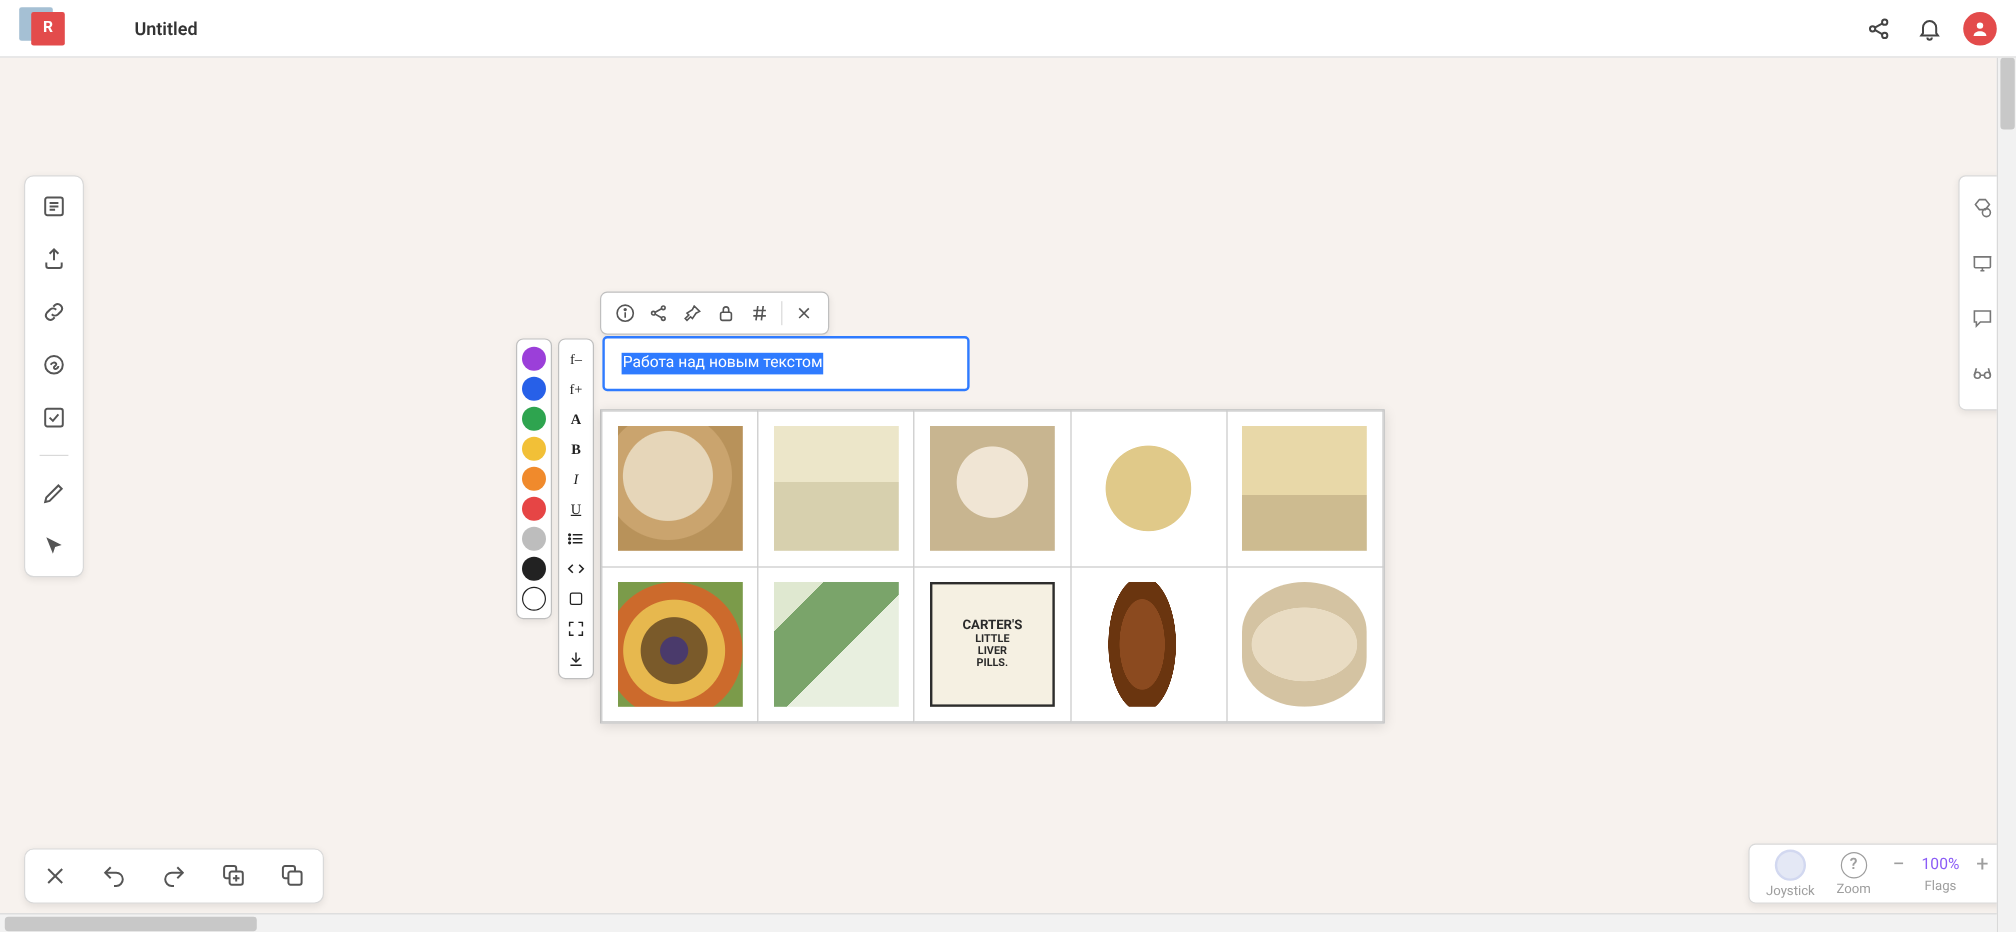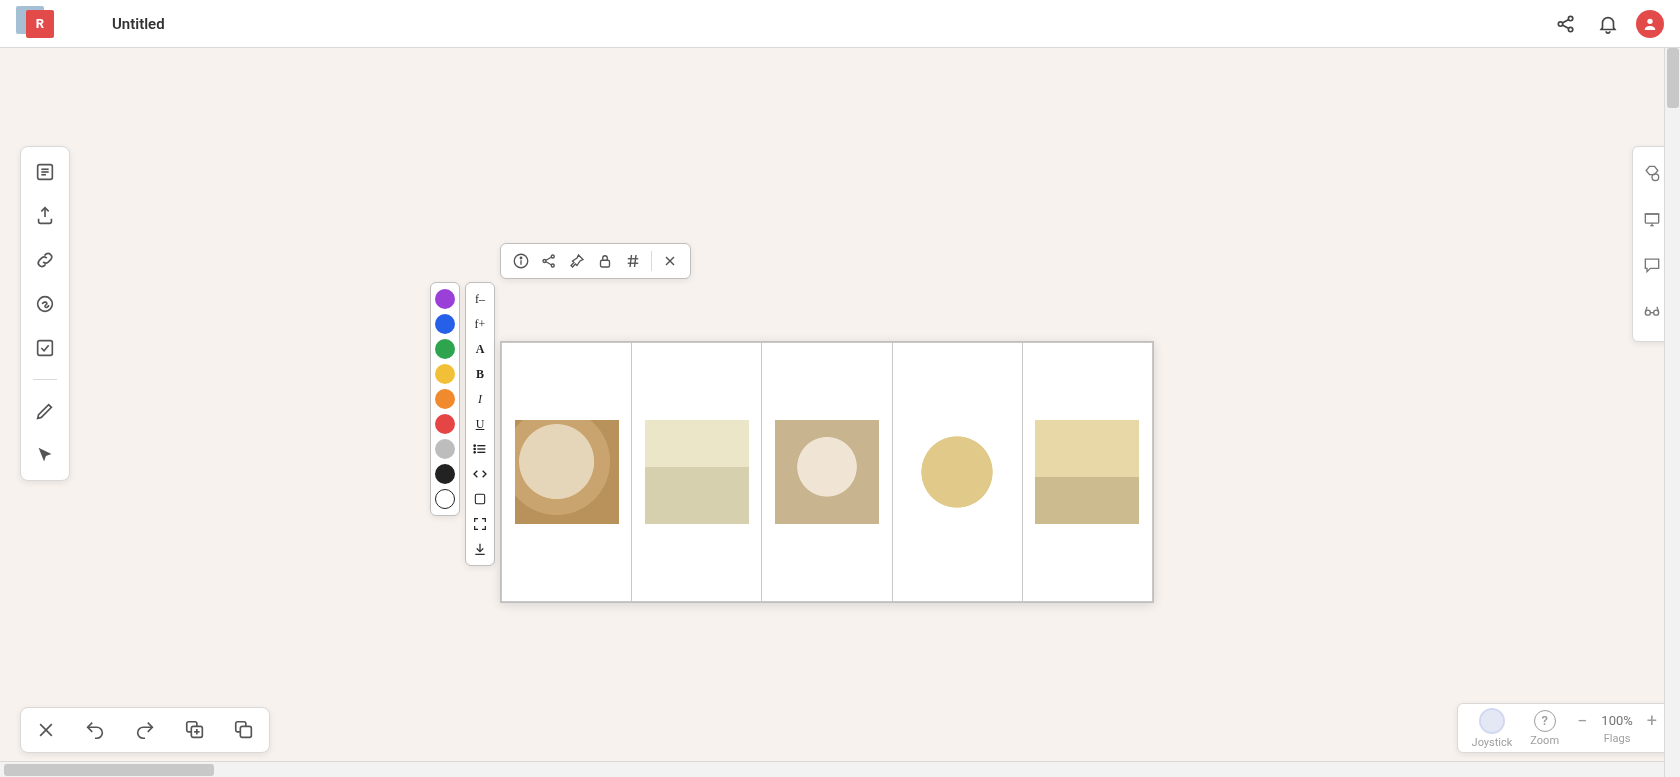--- a/index.html
+++ b/index.html
@@ -44,21 +44,21 @@
   .rtool{position:absolute;top:98px;right:8px;width:40px;background:var(--panel);border:1px solid var(--border);border-left:1px solid var(--border);box-shadow:var(--shadow);display:flex;flex-direction:column;align-items:center;padding:14px 0 18px;gap:22px;border-radius:6px 0 0 6px}
   .rtool .icn{width:24px;height:24px;display:flex;align-items:center;justify-content:center;cursor:pointer;color:#777}
 
   
   .brbar{position:absolute;bottom:24px;right:8px;height:50px;background:var(--panel);border:1px solid var(--border);border-radius:6px;box-shadow:var(--shadow);display:flex;align-items:center;padding:0 14px;gap:18px;color:var(--muted);font-size:11px}
   .brlbl{display:flex;flex-direction:column;align-items:center;gap:2px}
   .brcircle{width:26px;height:26px;border-radius:50%;background:#e4e8f5;border:2px solid #d2d8f0}
   .hlp{width:22px;height:22px;border:1.5px solid var(--muted);border-radius:50%;display:flex;align-items:center;justify-content:center;font-size:13px;font-weight:600}
   .zoomgrp{display:flex;align-items:center;gap:14px}
   .zoombtn{font-size:18px;color:var(--muted);cursor:pointer;line-height:1}
-  .zoomval{font-size:13px;color:#737373}
+  .zoomval{font-size:13px;color:#8b5cf6}
 
   
   .ctxbar{position:absolute;top:195px;left:500px;height:36px;background:var(--panel);border:1px solid var(--border-dark);border-radius:6px;box-shadow:var(--shadow);display:flex;align-items:center;padding:0 6px}
   .ctxbar .icn{width:24px;height:24px;display:flex;align-items:center;justify-content:center;cursor:pointer;color:#555;margin:0 2px}
   .ctxbar .vsep{width:1px;height:20px;background:var(--border);margin:0 4px}
 
   
   .textnode{position:absolute;top:232px;left:502px;width:306px;height:46px;border:2px solid var(--sel);border-radius:4px;background:#fff;display:flex;align-items:center;padding:0 14px}
   .textnode .sel{background:var(--sel);color:#fff;font-size:13px;line-height:18px;padding:0 1px}
 
@@ -278,39 +278,64 @@
     </div>
     <div class="fmtbtn">
       <svg viewBox="0 0 24 24" fill="none" stroke="currentColor" stroke-width="1.8">
           <line x1="12" y1="4" x2="12" y2="15"></line>
           <polyline points="7 11 12 16 17 11"></polyline>
           <line x1="5" y1="20" x2="19" y2="20"></line>
         </svg>
     </div>
   </div>
 
+  <div class="textnode">
+    <span class="sel">Работа над новым текстом</span>
+  </div>
 
   <div class="gridcard">
     <table>
       <tbody>
           <tr>
         <td>
               <div class="thumb t0"></div>
             </td>
         <td>
               <div class="thumb t1"></div>
             </td>
         <td>
               <div class="thumb t2"></div>
             </td>
         <td>
               <div class="thumb t3"></div>
             </td>
         <td>
               <div class="thumb t4"></div>
+            </td>
+      </tr>
+      <tr>
+        <td>
+              <div class="thumb t5"></div>
+            </td>
+        <td>
+              <div class="thumb t6"></div>
+            </td>
+        <td>
+              <div class="thumb t7">
+          <span>CARTER'S</span>
+          <span style="font-size:9px">LITTLE</span>
+          <span style="font-size:9px">LIVER</span>
+          <span style="font-size:9px">PILLS.</span>
+        </div>
+            </td>
+        <td>
+              <div class="thumb t8"></div>
+            </td>
+        <td>
+              <div class="thumb t9"></div>
             </td>
       </tr>
     </tbody>
       </table>
   </div>
 
   <div class="bltool">
     <div class="icn">
       <svg width="20" height="20" viewBox="0 0 24 24" fill="none" stroke="currentColor" stroke-width="2">
           <line x1="5" y1="5" x2="19" y2="19"></line>

